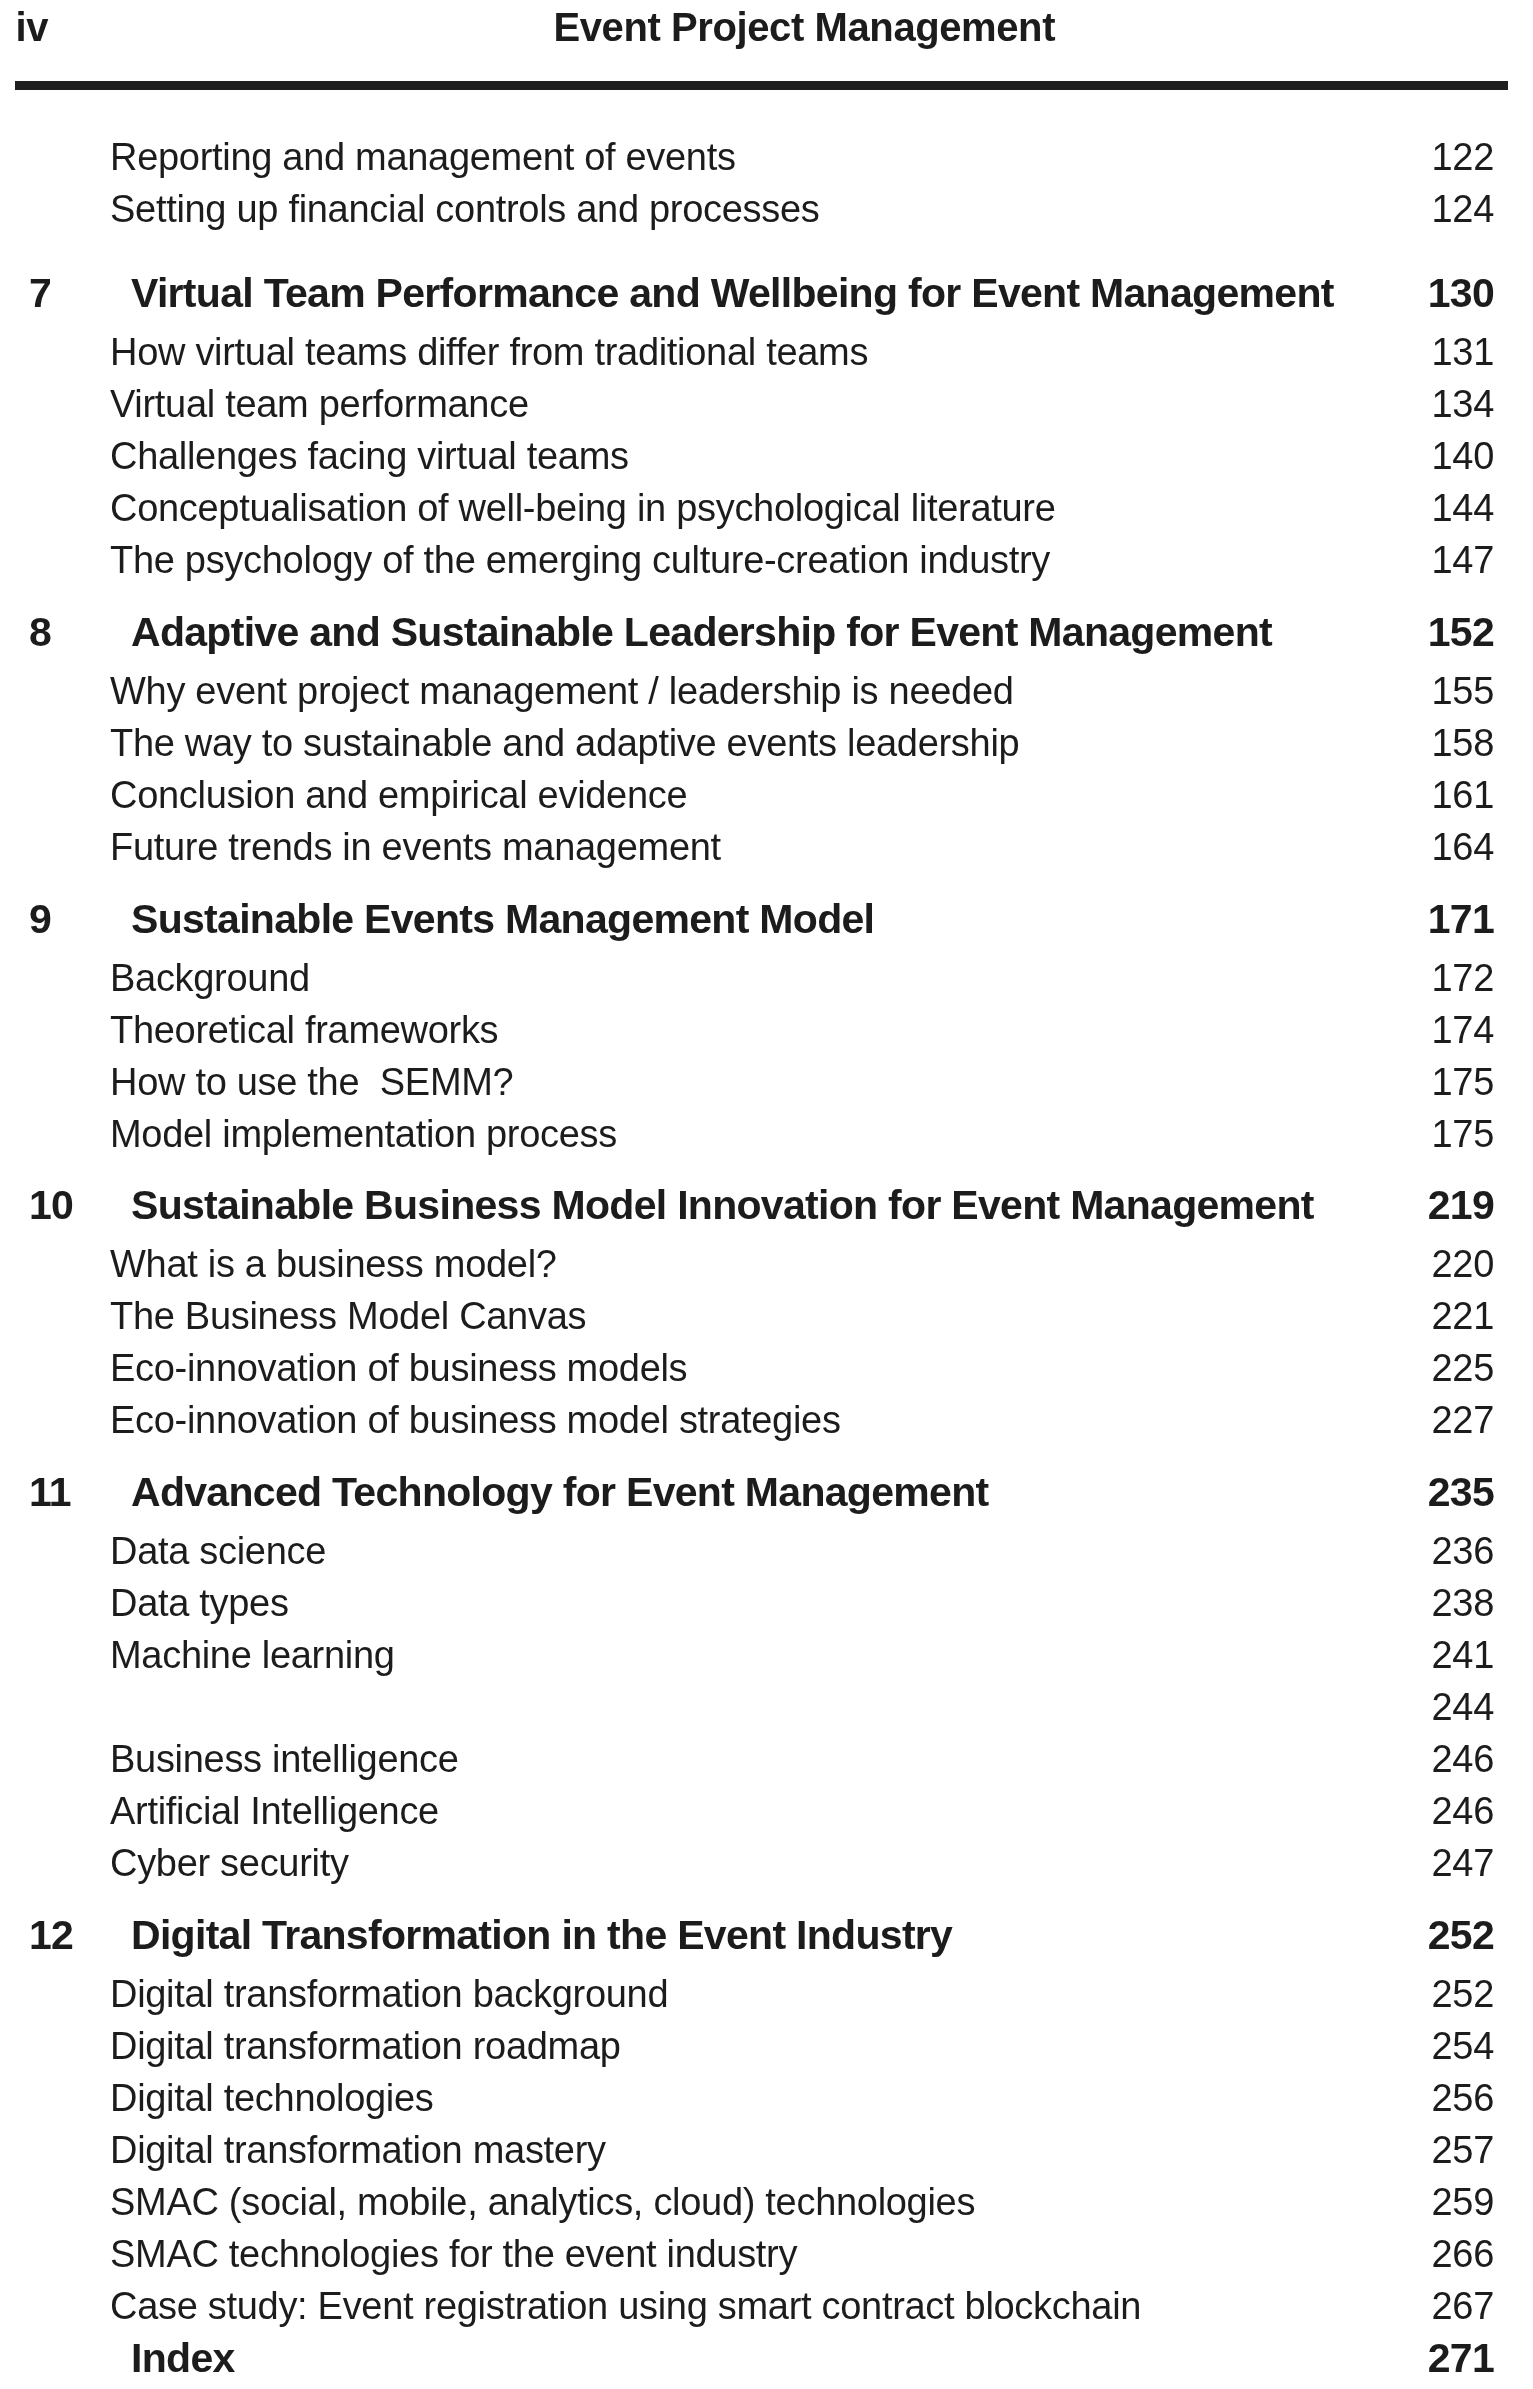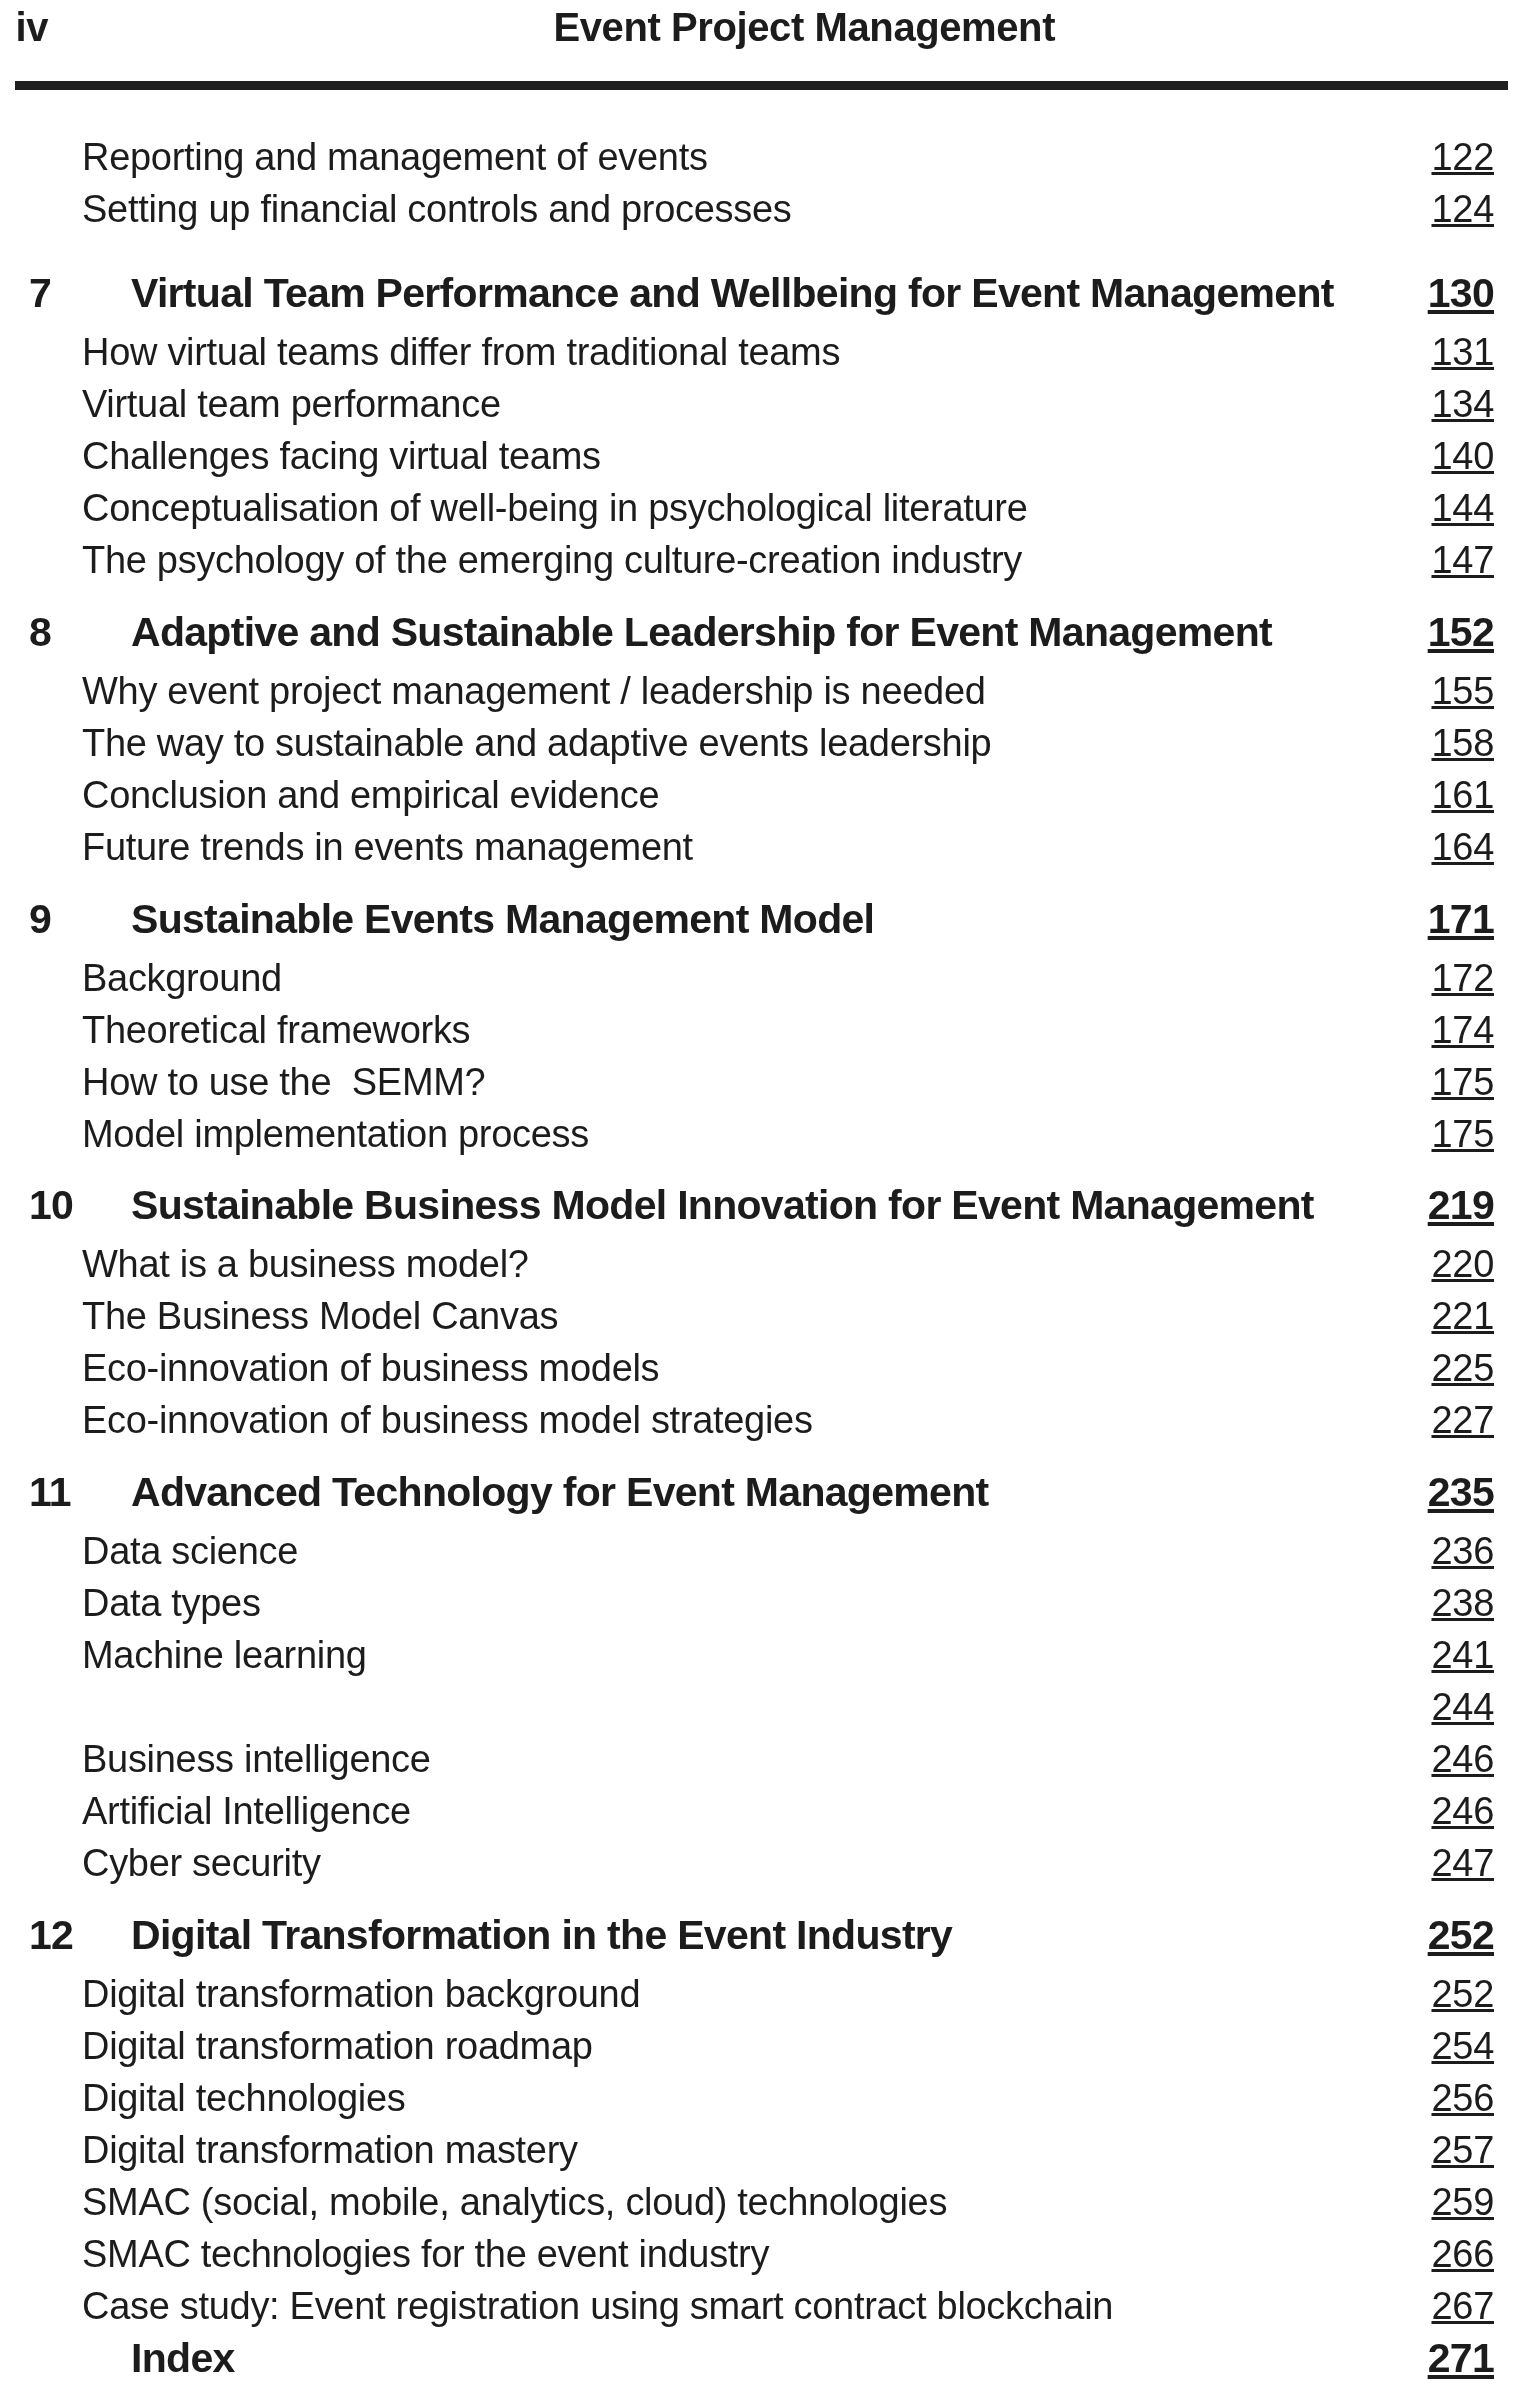--- a/index.html
+++ b/index.html
@@ -62,21 +62,21 @@
   }
   .row {
     display: flex;
     align-items: baseline;
     height: 52px;
     line-height: 52px;
     font-size: 38px;
     letter-spacing: -0.3px;
   }
   .row .label { white-space: pre; }
-  .row.section .label { margin-left: 82px; text-align: right; }
+  .row.section .label { margin-left: 110px; text-align: right; }
   .row.chapter {
     height: 65px;
     line-height: 65px;
     font-size: 41px;
     font-weight: 700;
     letter-spacing: -0.7px;
     margin-top: 13.8px;
   }
   .row.chapter.first-chapter { margin-top: 26px; }
   .row.chapter .num {
@@ -90,21 +90,20 @@
     letter-spacing: -0.7px;
     height: 52px;
     line-height: 52px;
   }
   .row.back .label { margin-left: 131px; }
   .row .page-num {
     margin-left: auto;
     margin-right: 40px;
     flex: 0 0 auto;
     text-align: right;
-    text-decoration: underline;
   }
 </style>
 </head>
 <body>
 
 <div class="page">
   <div class="header">
     <span class="folio">iv</span>
     <span class="running-title">Event Project Management</span>
   </div>

